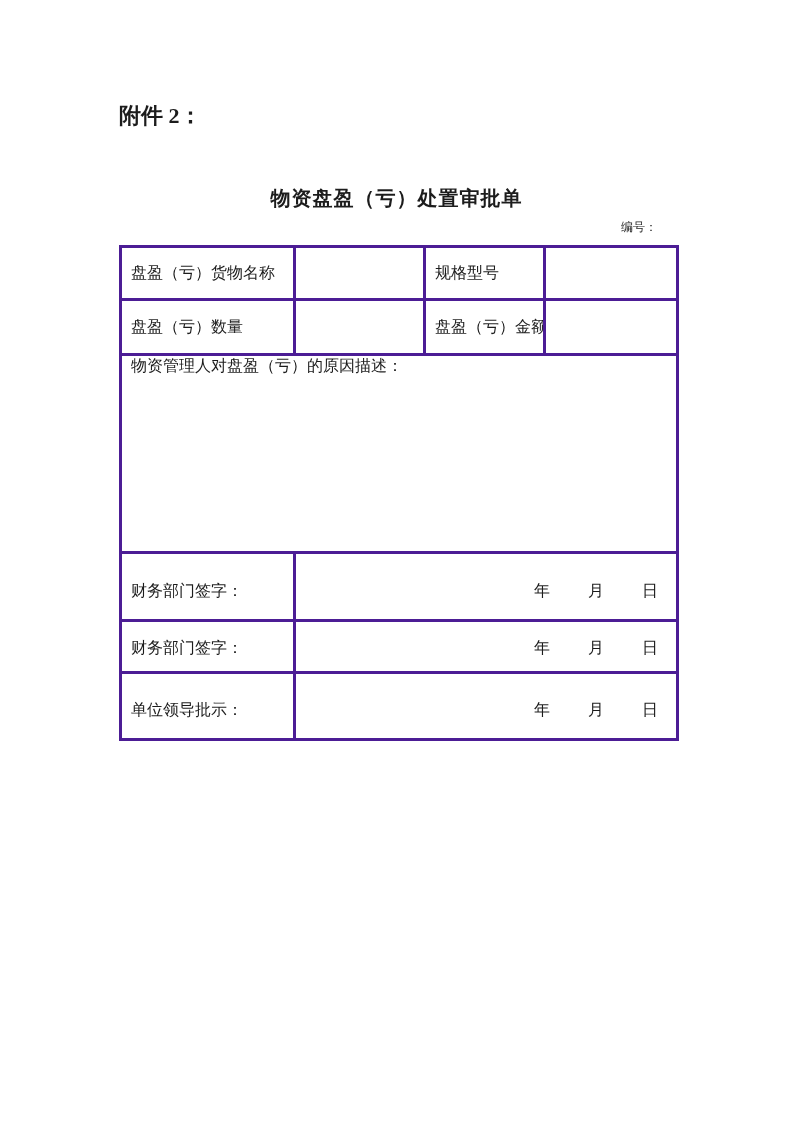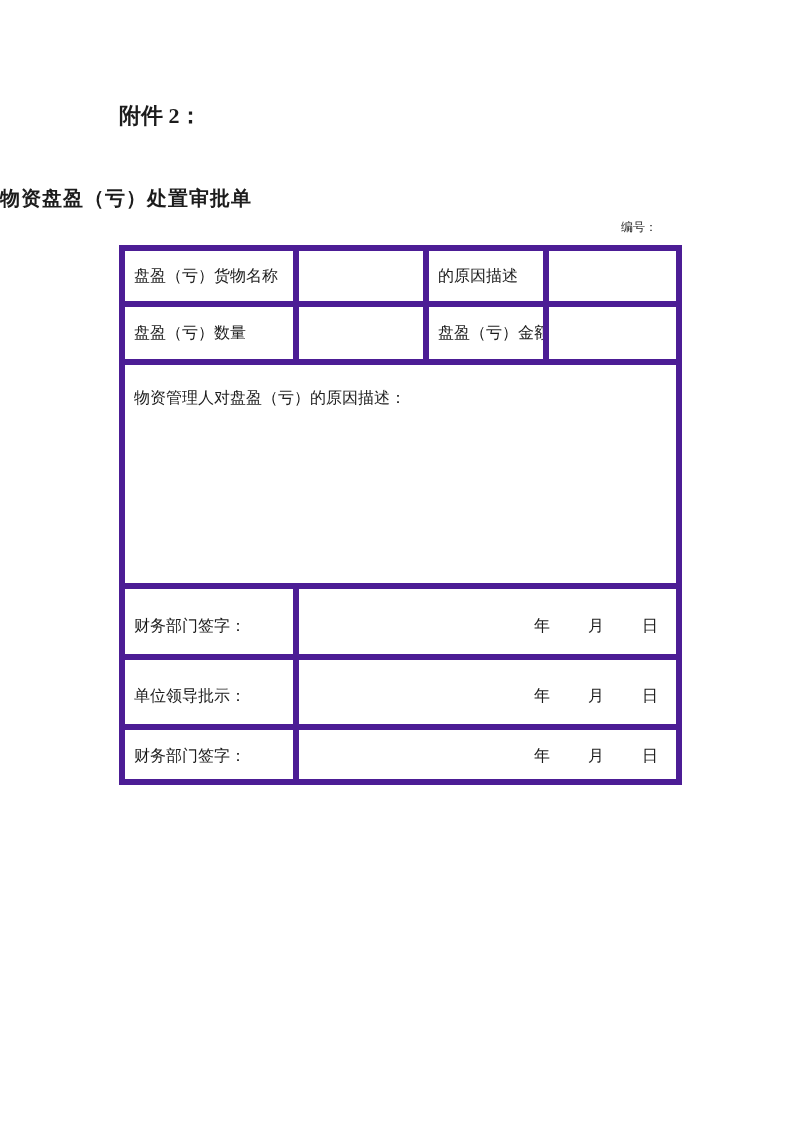--- a/index.html
+++ b/index.html
@@ -22,20 +22,21 @@
     top: 104px;
     font-size: 22px;
     font-weight: bold;
     line-height: 1.1;
   }
   .form-title {
     position: absolute;
     left: 0;
     top: 187px;
     width: 793px;
+    text-align: center;
     font-size: 20px;
     font-weight: bold;
     letter-spacing: 1px;
     line-height: 1.1;
   }
   .serial-label {
     position: absolute;
     left: 119px;
     top: 221px;
     width: 557px;
@@ -47,29 +48,29 @@
   }
   table.form-table {
     position: absolute;
     left: 119px;
     top: 245px;
     width: 557px;
     border-collapse: collapse;
     table-layout: fixed;
   }
   table.form-table td {
-    border: 6px solid #4c1d95;
+    border: 3px solid #4c1d95;
     font-size: 16px;
     padding: 0 2px 0 9px;
     vertical-align: middle;
     overflow: hidden;
   }
   tr.row-goods td { height: 50px; }
   tr.row-qty td { height: 52px; border-bottom-width: 2px; }
-  tr.row-reason td { height: 195px; vertical-align: top; padding-top: 23px; }
+  tr.row-reason td { height: 195px; vertical-align: top; }
   tr.row-sig-1 td { height: 56px; }
   tr.row-sig-2 td { height: 58px; }
   tr.row-sig-3 td { height: 46px; }
   tr.row-sig-4 td { height: 55px; }
   td.tight {
     padding-left: 7px;
     white-space: nowrap;
   }
   tr.sig td { padding-top: 9px; }
   tr.row-sig-3 td { padding-top: 3px; }
@@ -97,21 +98,21 @@
       <col style="width:174px">
       <col style="width:130px">
       <col style="width:120px">
       <col style="width:133px">
     </colgroup>
 
     <tbody>
         <tr class="row-goods">
       <td>盘盈（亏）货物名称</td>
       <td></td>
-      <td>的原因描述</td>
+      <td>规格型号</td>
       <td></td>
     </tr>
 
     <tr class="row-qty">
       <td>盘盈（亏）数量</td>
       <td></td>
       <td class="tight">盘盈（亏）金额</td>
       <td></td>
     </tr>
 
@@ -126,33 +127,33 @@
       <td colspan="3">
         <div class="date-line">
           <span>年</span>
           <span>月</span>
           <span>日</span>
         </div>
       </td>
     </tr>
 
 
-    <tr class="sig row-sig-4">
-      <td>单位领导批示：</td>
+    <tr class="sig row-sig-3">
+      <td>财务部门签字：</td>
       <td colspan="3">
         <div class="date-line">
           <span>年</span>
           <span>月</span>
           <span>日</span>
         </div>
       </td>
     </tr>
 
-    <tr class="sig row-sig-3">
-      <td>财务部门签字：</td>
+    <tr class="sig row-sig-4">
+      <td>单位领导批示：</td>
       <td colspan="3">
         <div class="date-line">
           <span>年</span>
           <span>月</span>
           <span>日</span>
         </div>
       </td>
     </tr>
   </tbody>
     </table>

